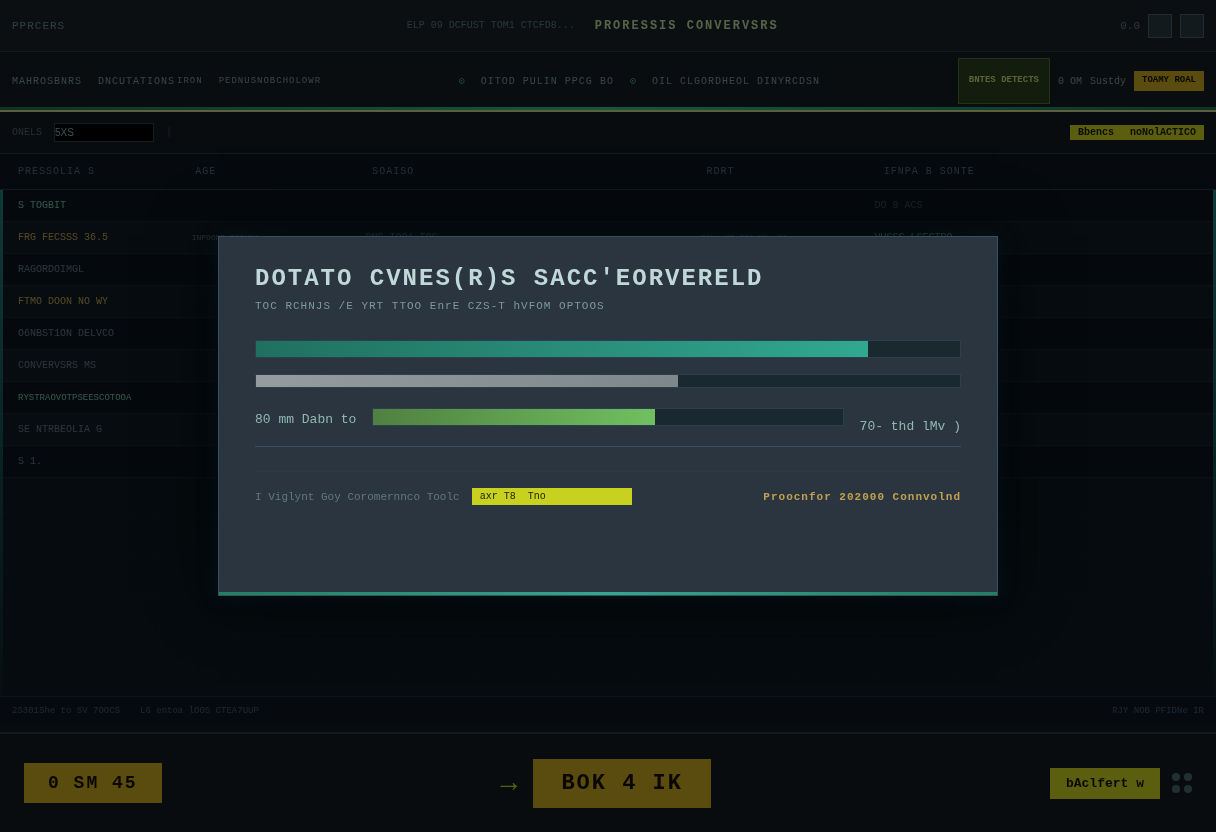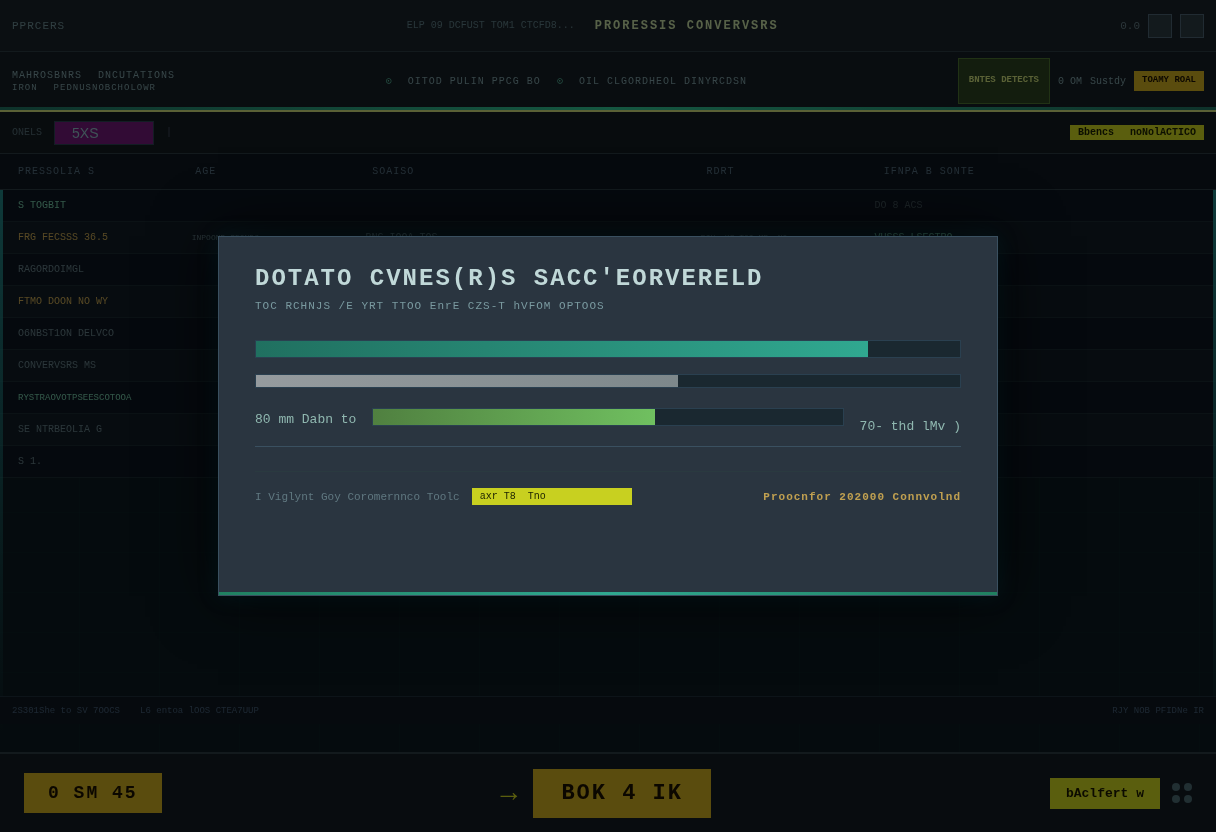--- a/index.html
+++ b/index.html
@@ -141,25 +141,25 @@
       background: #131b20;
       border-bottom: 1px solid #2a3a40;
       display: flex;
       align-items: center;
       padding: 0 12px;
       gap: 12px;
       z-index: 10;
     }
 
     .filter-input {
-      background: #701a75;
+      background: #000000;
       border: 1px solid #2a4050;
       color: #8ab8c0;
-      font-size: 14px;
-      padding: 3px 17px;
+      font-size: 10px;
+      padding: 3px 0;
       width: 100px;
     }
 
     .filter-label {
       color: #506870;
       font-size: 10px;
     }
 
     .filter-bar-right {
       margin-left: auto;
@@ -394,21 +394,21 @@
       background: #3a5060;
       margin: 12px 0;
     }
 
     
     .bottom-bar {
       position: absolute;
       bottom: 0;
       left: 0;
       right: 0;
-      height: 80px;
+      height: 100px;
       background: #131b22;
       border-top: 2px solid #2a3a40;
       display: flex;
       align-items: center;
       justify-content: space-between;
       padding: 0 24px;
       z-index: 10;
     }
 
     .bottom-tag {
@@ -487,21 +487,21 @@
     <span class="progress-label">PRORESSIS CONVERVSRS</span>
   </div>
   <div class="top-bar-right">
     <span style="color:#607880;font-size:11px;">0.0</span>
     <div class="top-bar-btn" style="width:24px;height:24px;background:#2a3a40;border:1px solid #4a6070;"></div>
     <div class="top-bar-btn" style="width:24px;height:24px;background:#2a3a40;border:1px solid #4a6070;"></div>
   </div>
 </div>
 
 <div class="second-bar">
-  <div style="display:flex;flex-direction:column;gap:2px;">
+  <div style="display:flex;flex-direction:row;gap:2px;">
     <div style="display:flex;gap:16px;">
       <span class="nav-item">MAHROSBNRS</span>
       <span class="nav-item">DNCUTATIONS</span>
     </div>
     <div style="display:flex;gap:16px;">
       <span class="nav-item" style="font-size:9px;">IRON</span>
       <span class="nav-item" style="font-size:9px;">PEDNUSNOBCHOLOWR</span>
     </div>
   </div>
   <div class="second-bar-center">

